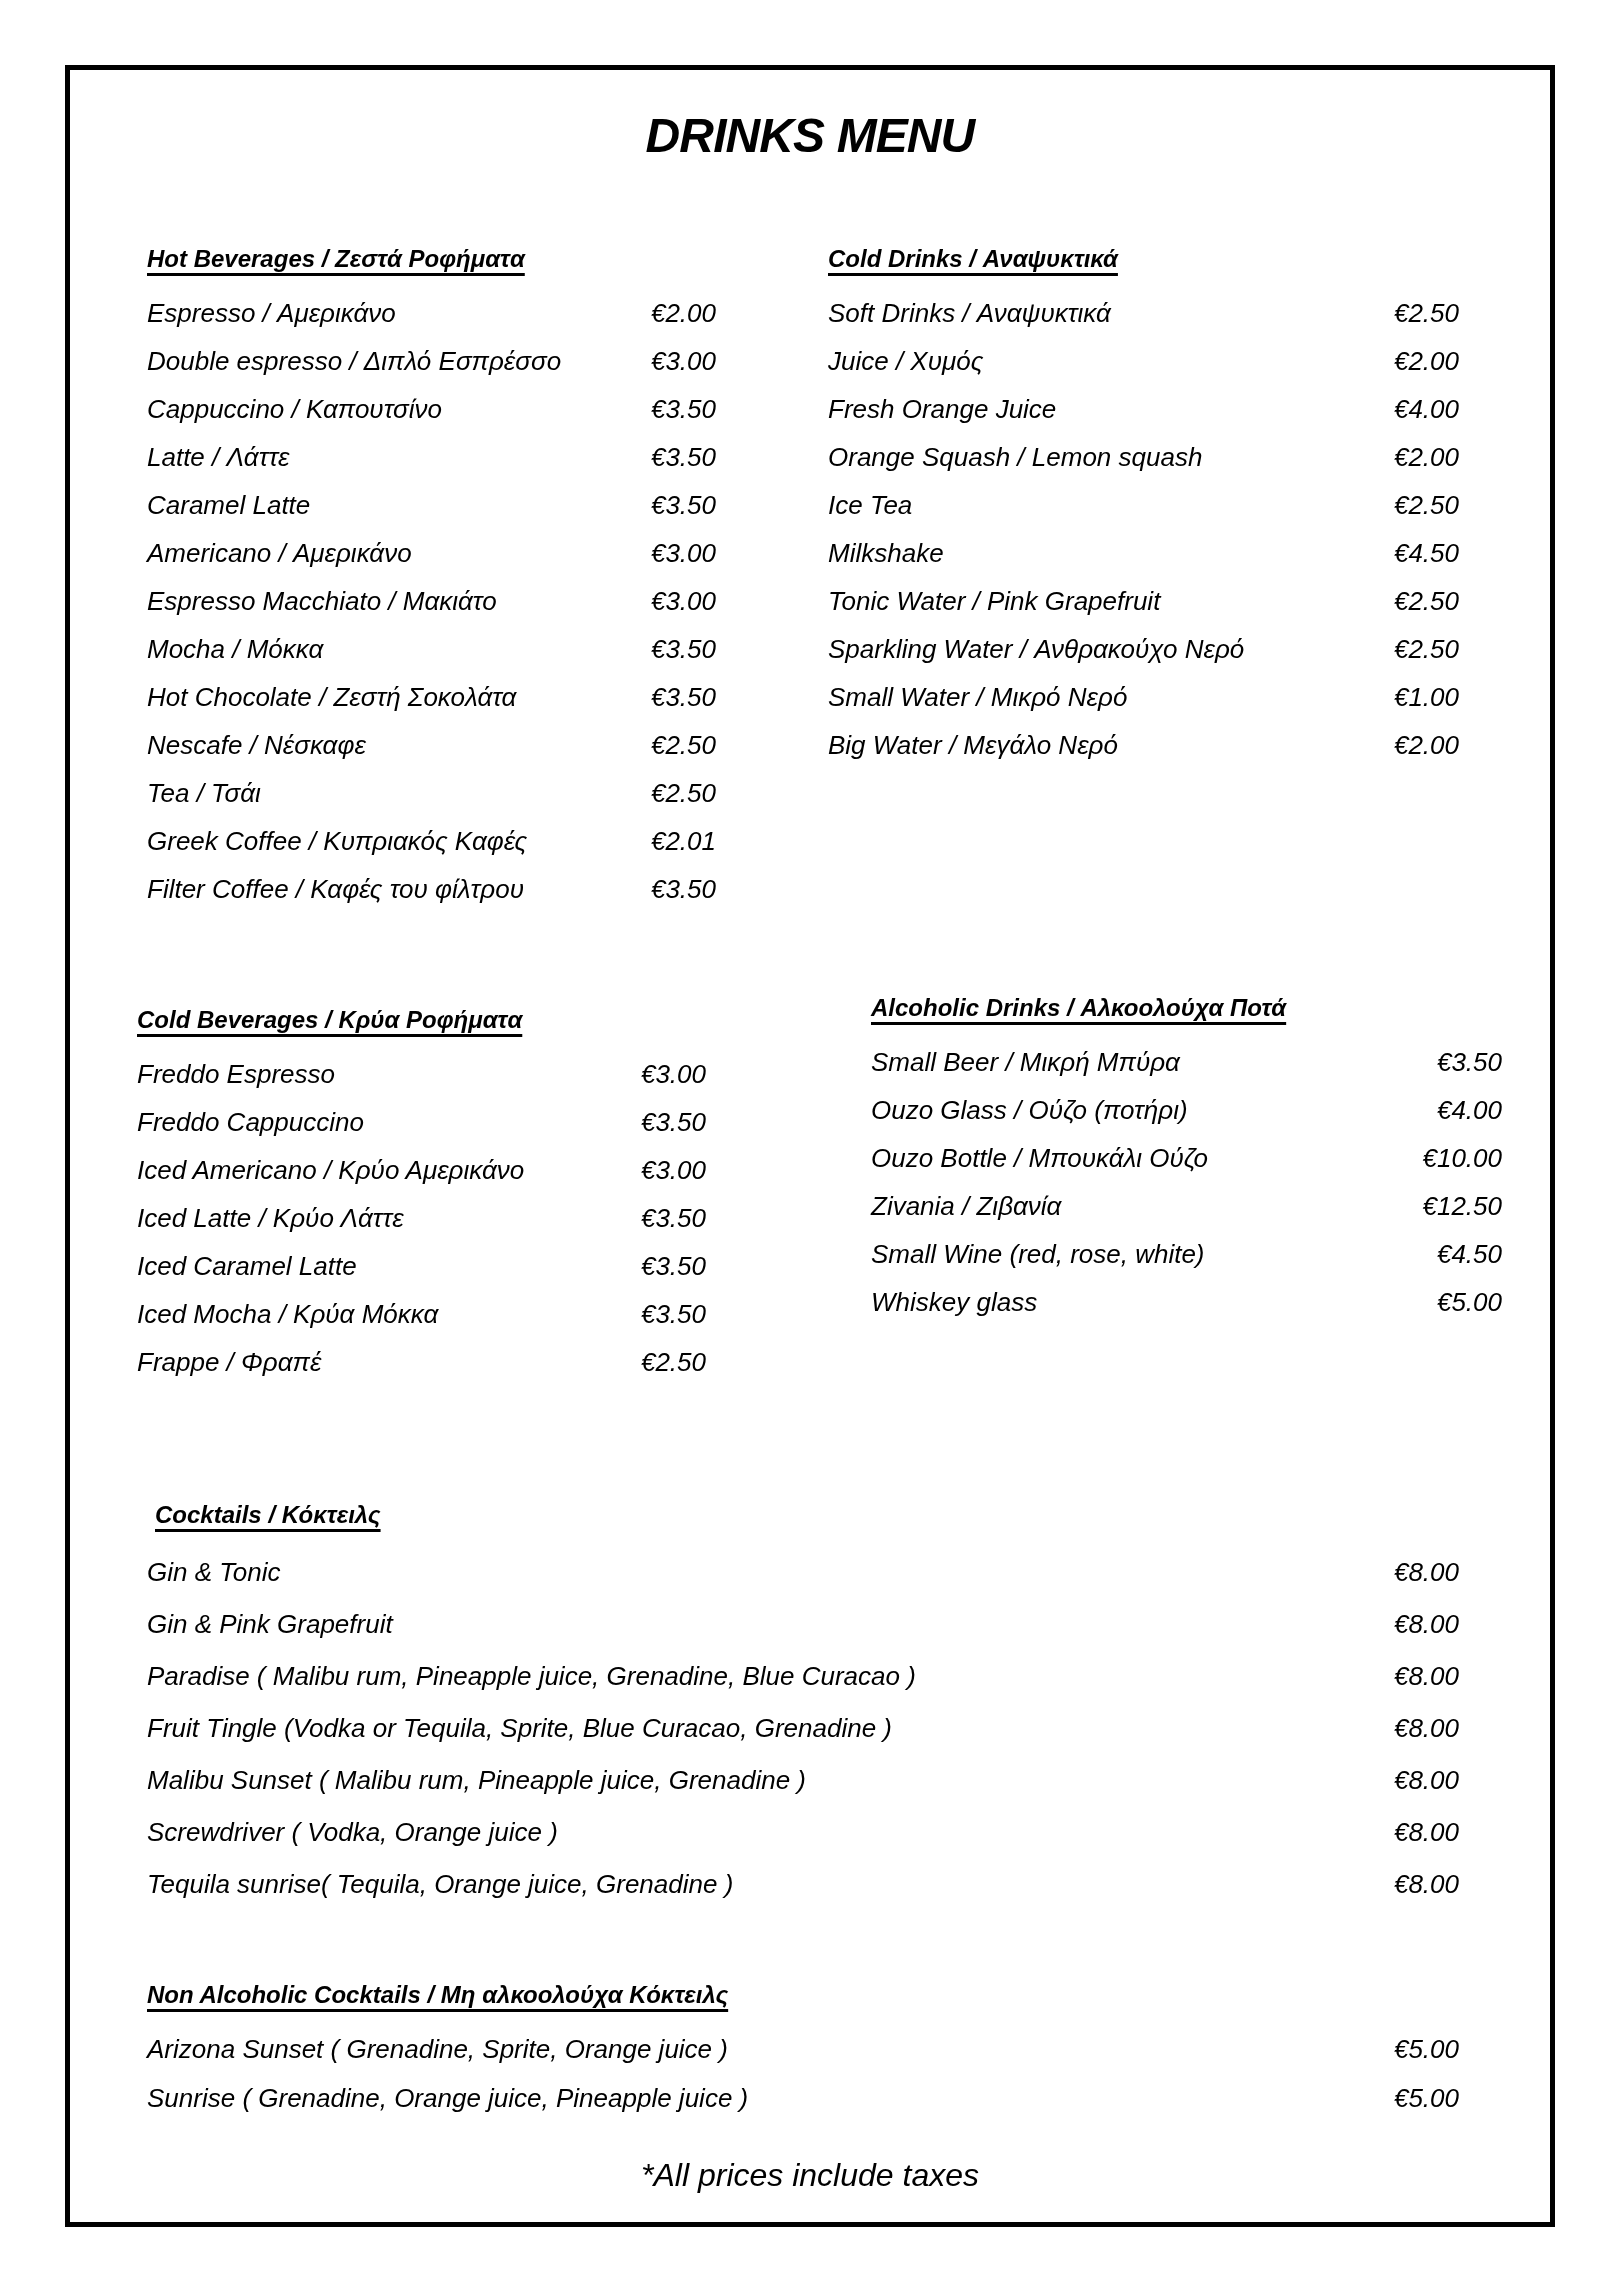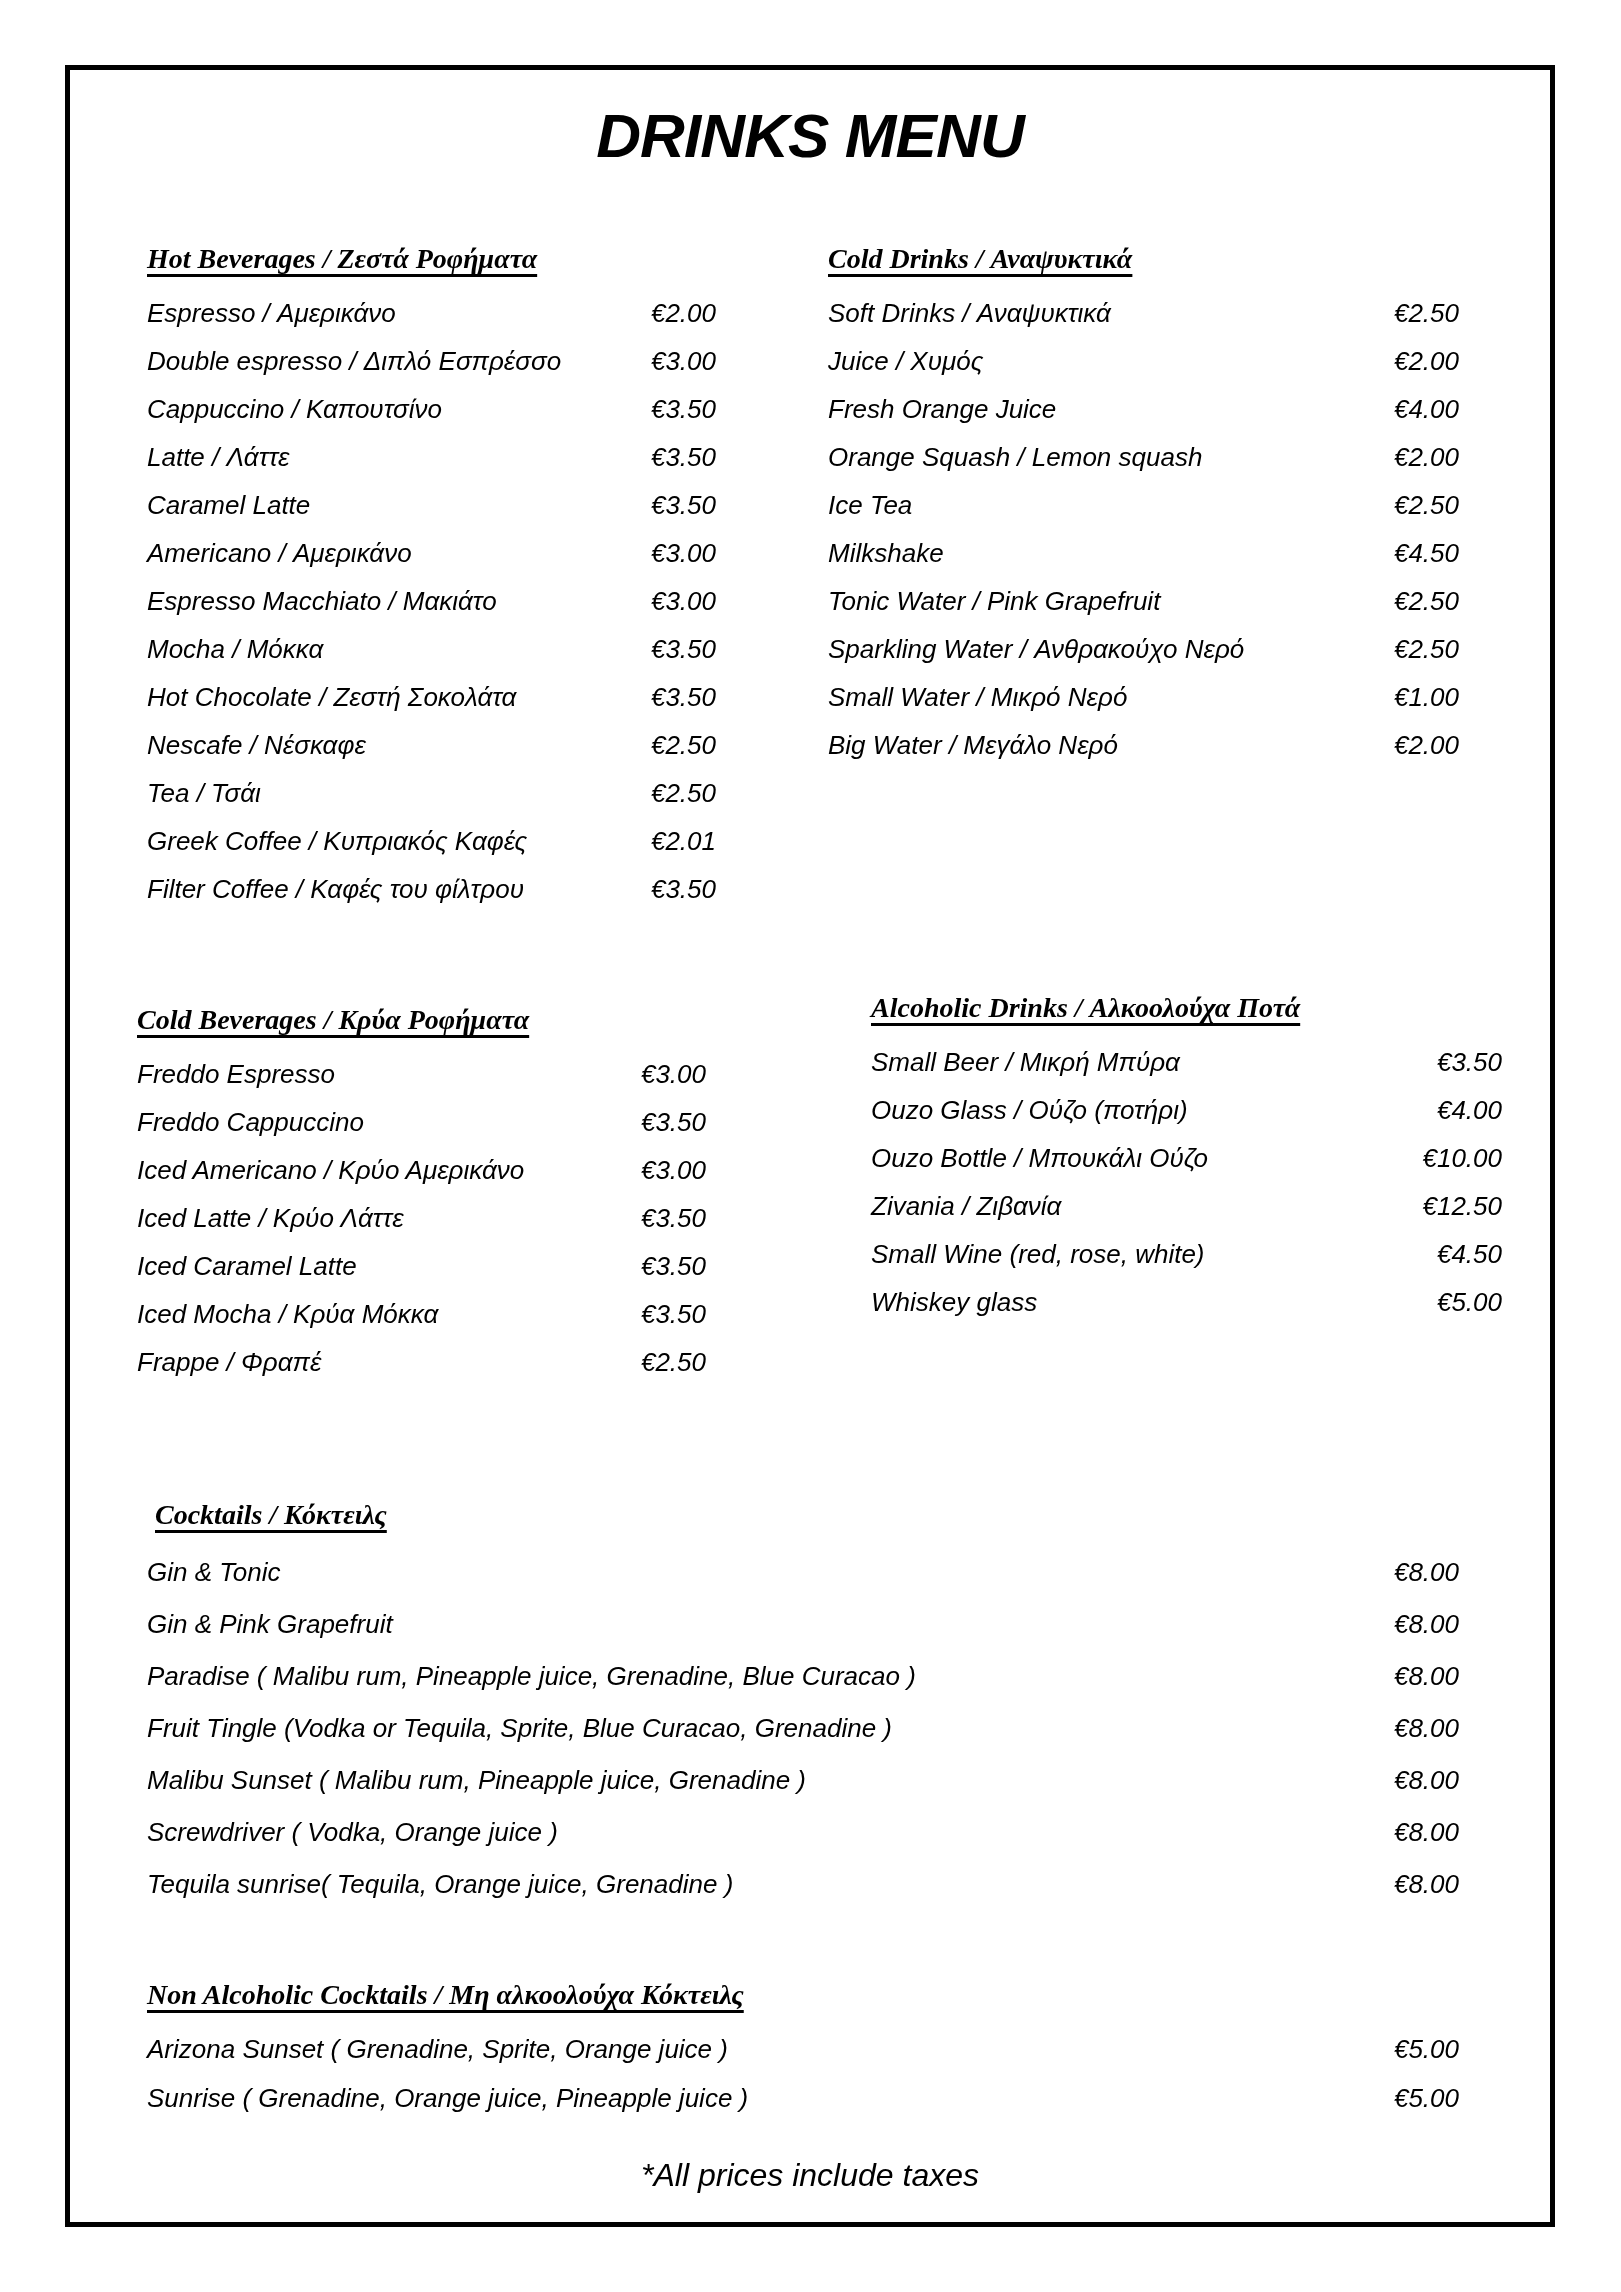--- a/index.html
+++ b/index.html
@@ -25,40 +25,39 @@
     border: 5.4px solid #000000;
     box-sizing: border-box;
   }
   .title {
     position: absolute;
     top: 38px;
     left: 0;
     width: 100%;
     margin: 0;
     text-align: center;
-    font-size: 62px;
+    font-size: 48px;
     line-height: 56px;
     font-weight: bold;
     font-style: italic;
     letter-spacing: -0.9px;
   }
   .block {
     position: absolute;
   }
   .heading {
     margin: 0 0 19.7px 0;
-    font-size: 28px;
+    font-size: 24px;
     line-height: 36px;
     font-weight: bold;
     font-style: italic;
     text-decoration: underline;
     text-decoration-thickness: 2.7px;
     text-underline-offset: 6.3px;
     white-space: nowrap;
-    font-family: Liberation Serif, serif;
   }
   .heading.indented { padding-left: 8px; }
   .row {
     display: flex;
     justify-content: space-between;
     align-items: flex-start;
     font-style: italic;
     font-size: 26px;
     line-height: 33px;
   }

